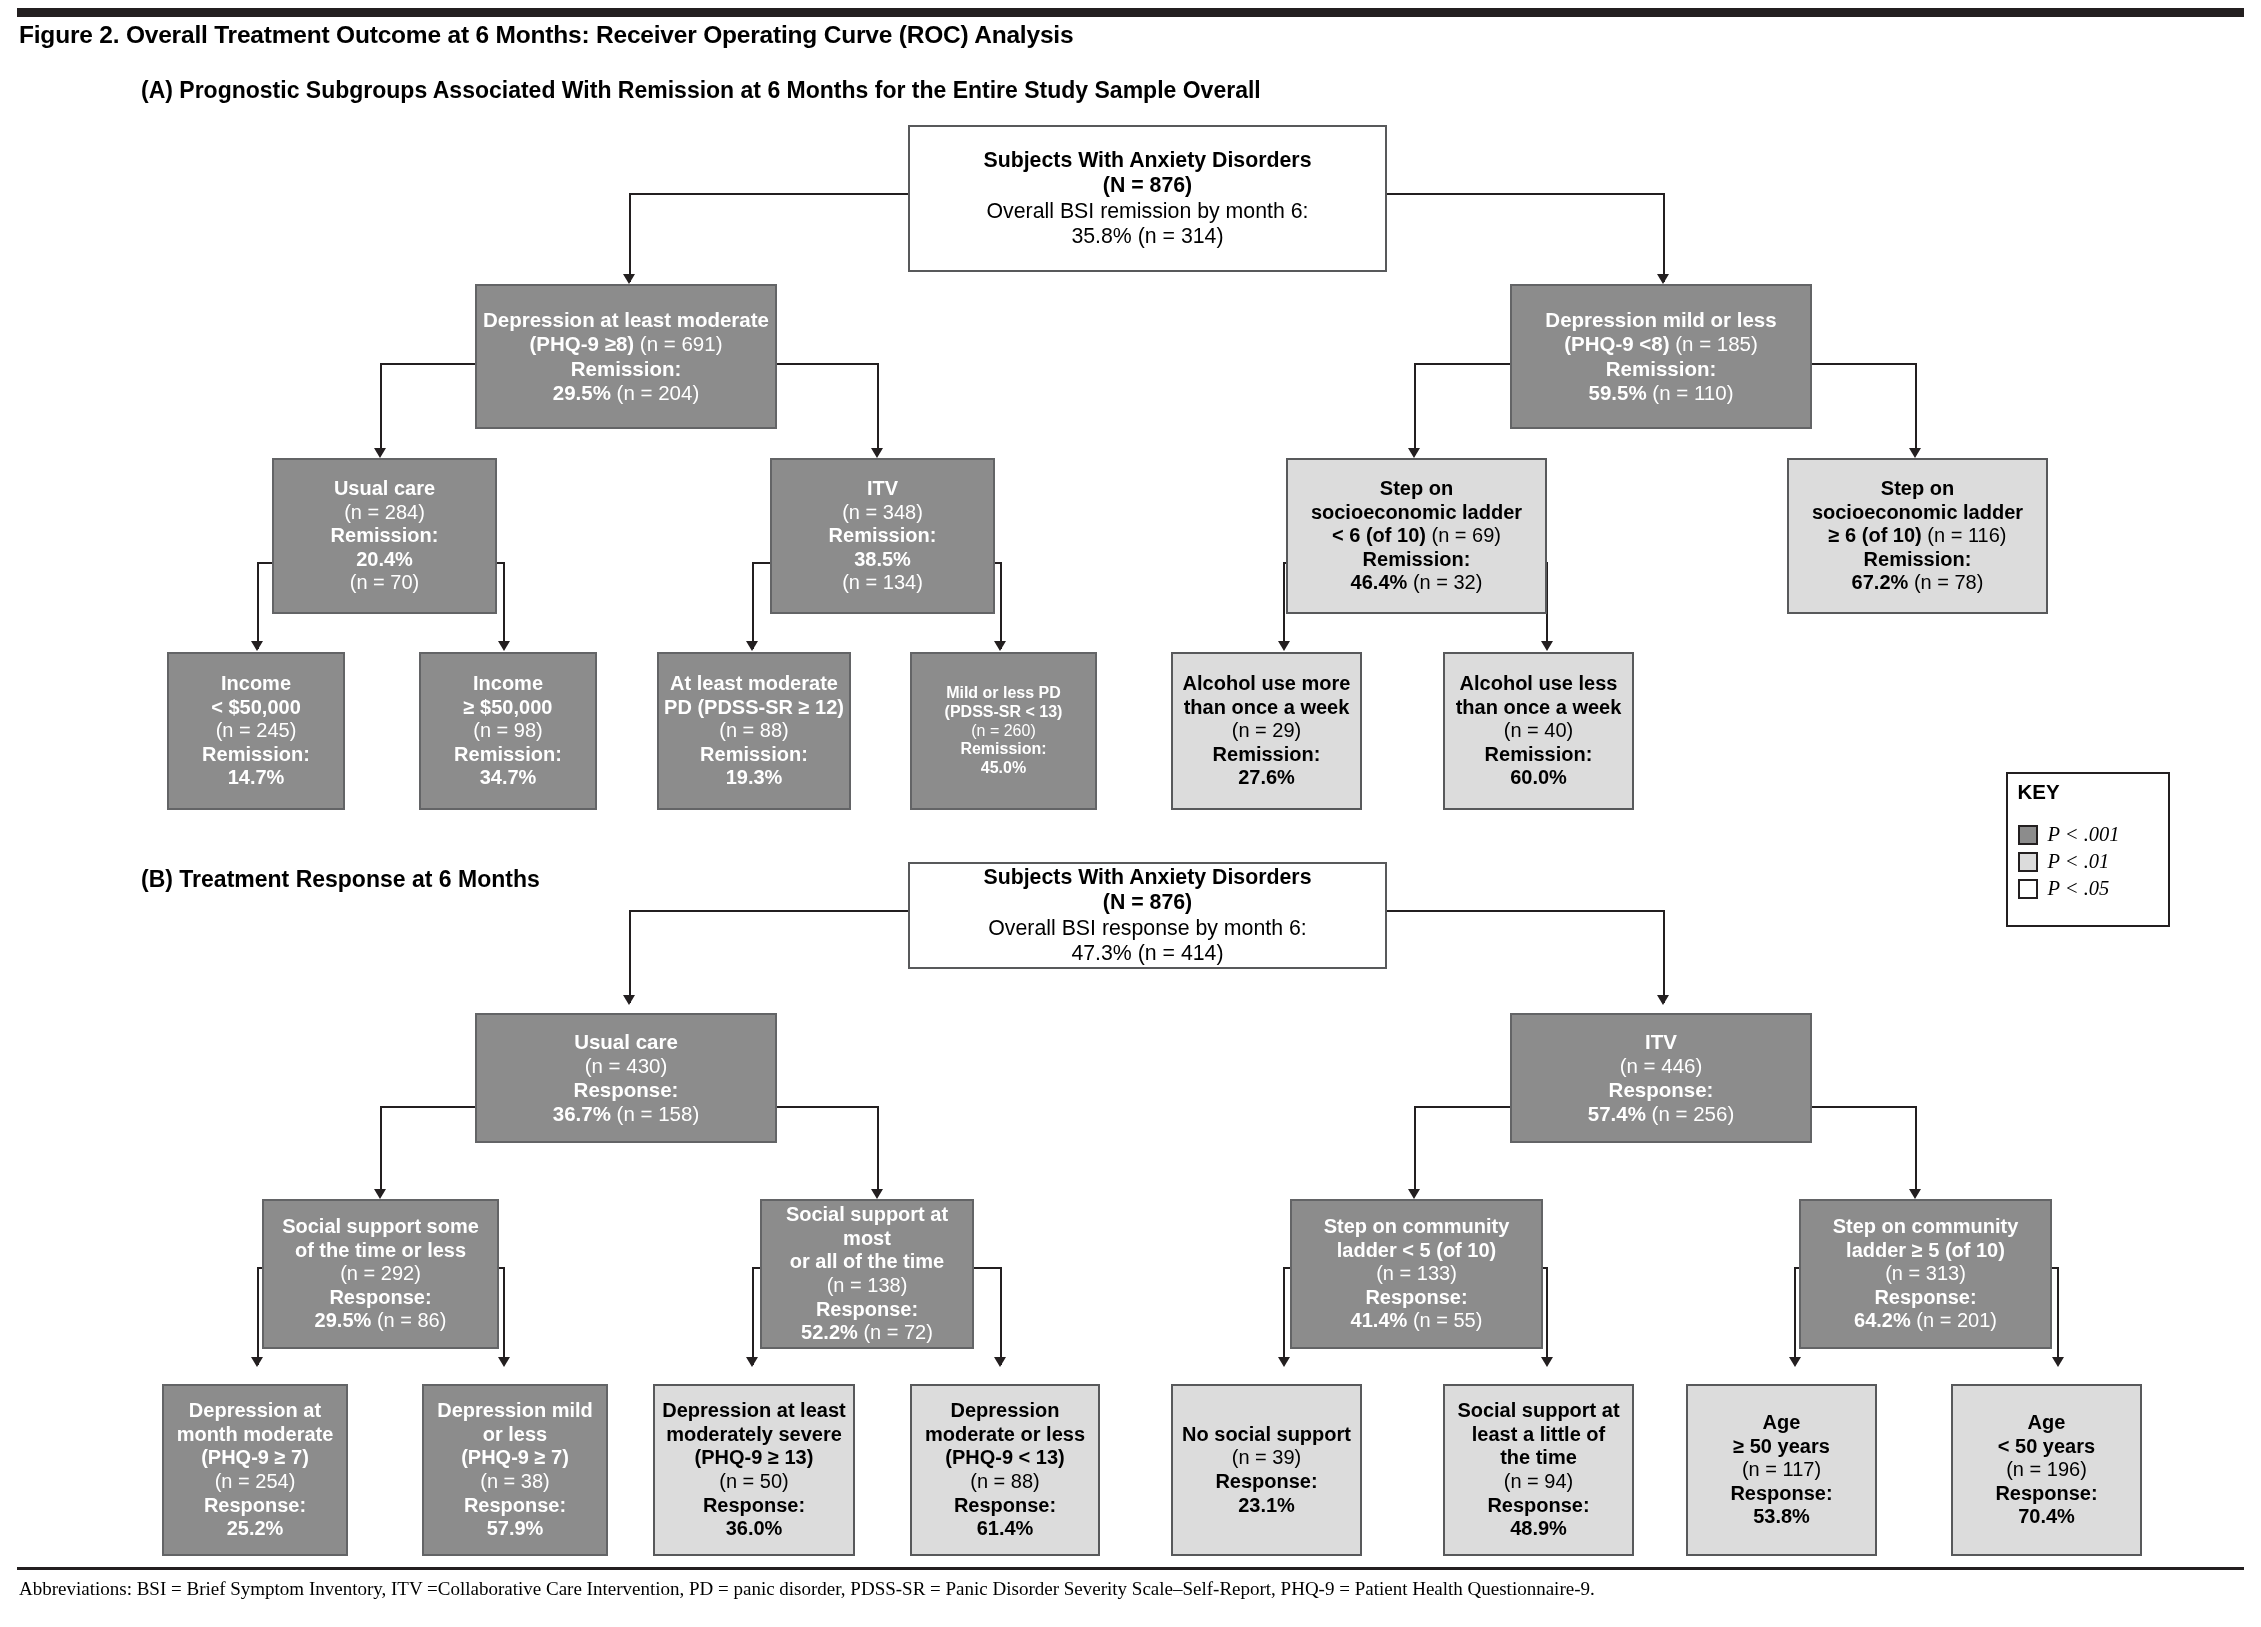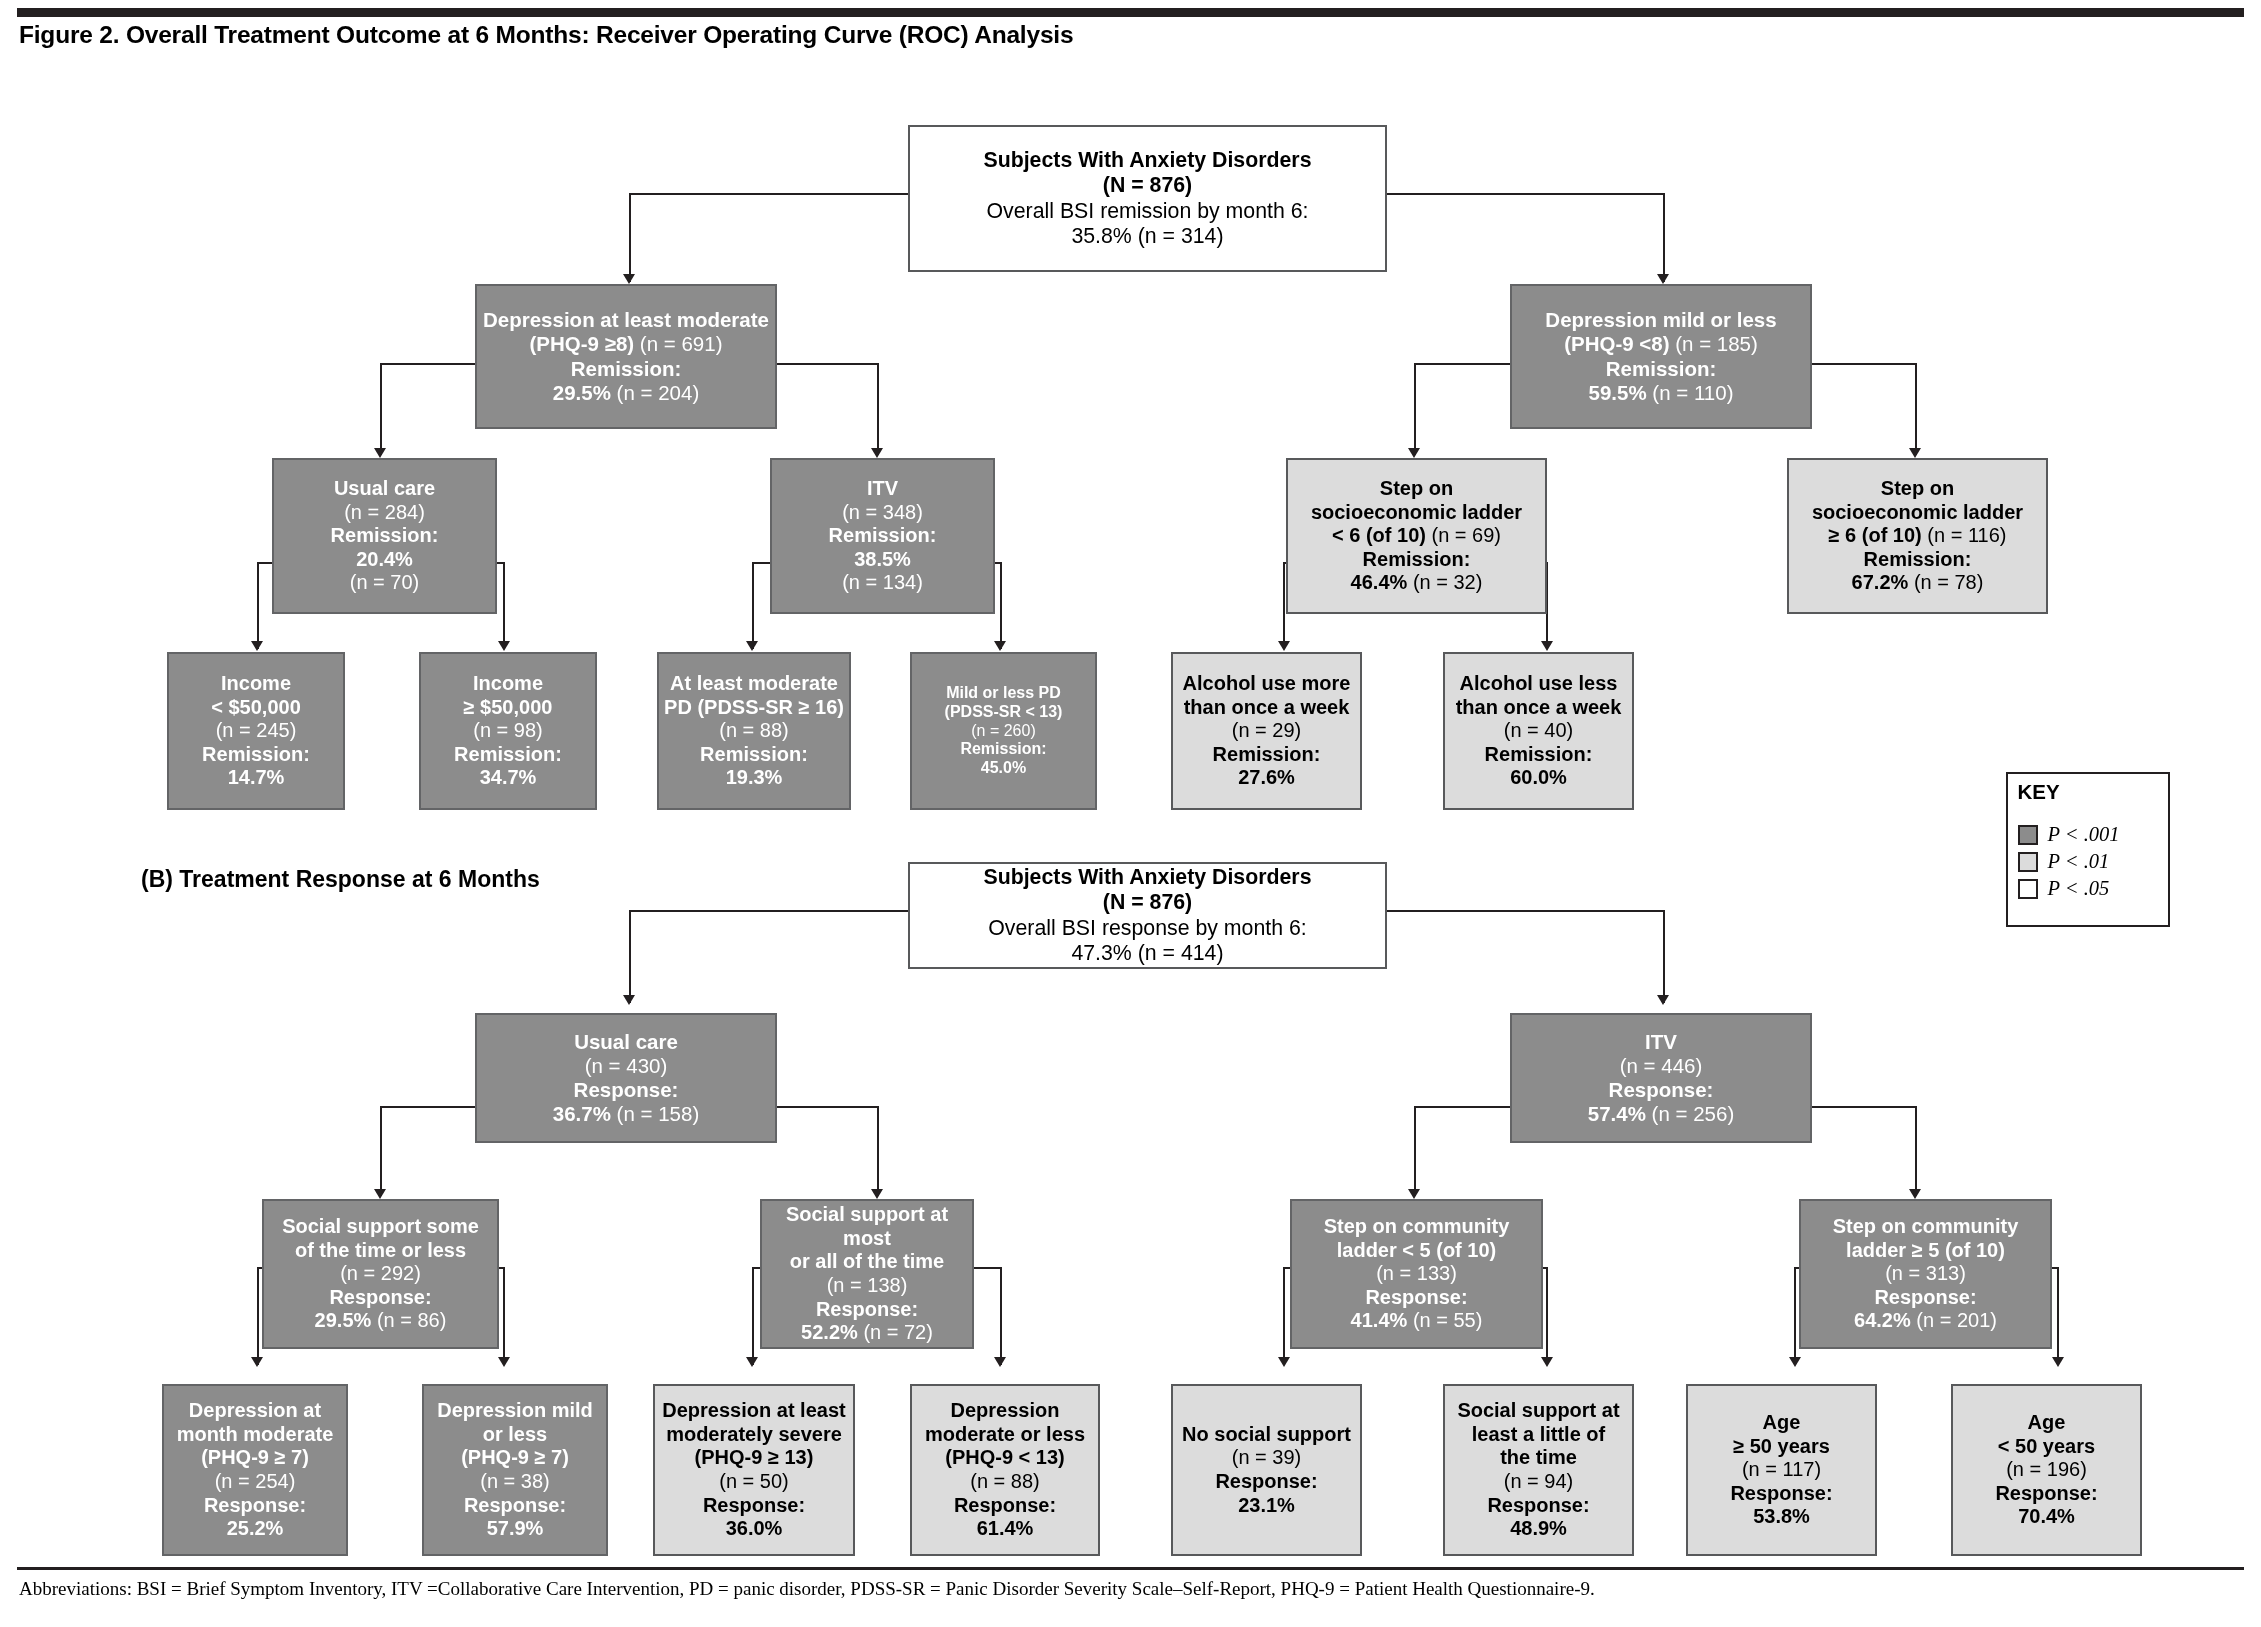--- a/index.html
+++ b/index.html
@@ -90,20 +90,21 @@
 </style>
 </head>
 <body>
 
 <div id="figure-root">
 
   <div class="top-rule"></div>
 
   <div class="fig-title">Figure 2. Overall Treatment Outcome at 6 Months: Receiver Operating Curve (ROC) Analysis</div>
 
+  <div class="panel-label" id="panel-a-label">(A) Prognostic Subgroups Associated With Remission at 6 Months for the Entire Study Sample Overall</div>
 
   <div class="conn v" style="left:1147px; top:193px; height:0.8px;"></div>
   <div class="conn h" style="left:629px; top:193px; width:1036px;"></div>
   <div class="conn v" style="left:629px; top:193px; height:89px;"></div>
   <div class="conn v" style="left:1663px; top:193px; height:89px;"></div>
   <div class="arrow" style="left:623px; top:274px;"></div>
   <div class="arrow" style="left:1657px; top:274px;"></div>
 
   <div class="conn h" style="left:380px; top:363px; width:498px;"></div>
   <div class="conn v" style="left:380px; top:363px; height:92px;"></div>
@@ -199,21 +200,21 @@
   <div class="node lvl-p001" style="left:419px; top:652px; width:178px; height:158px; font-size:20px;">
     <span class="ln b">Income</span>
     <span class="ln b">≥ $50,000</span>
     <span class="ln n">(n = 98)</span>
     <span class="ln b">Remission:</span>
     <span class="ln b">34.7%</span>
   </div>
 
   <div class="node lvl-p001" style="left:657px; top:652px; width:194px; height:158px; font-size:20px;">
     <span class="ln b">At least moderate</span>
-    <span class="ln b">PD (PDSS-SR ≥ 16)</span>
+    <span class="ln b">PD (PDSS-SR ≥ 12)</span>
     <span class="ln n">(n = 88)</span>
     <span class="ln b">Remission:</span>
     <span class="ln b">19.3%</span>
   </div>
 
   <div class="node lvl-p001" style="left:910px; top:652px; width:187px; height:158px; font-size:16px;">
     <span class="ln b">Mild or less  PD</span>
     <span class="ln b">(PDSS-SR &lt; 13)</span>
     <span class="ln n">(n = 260)</span>
     <span class="ln b">Remission:</span>

